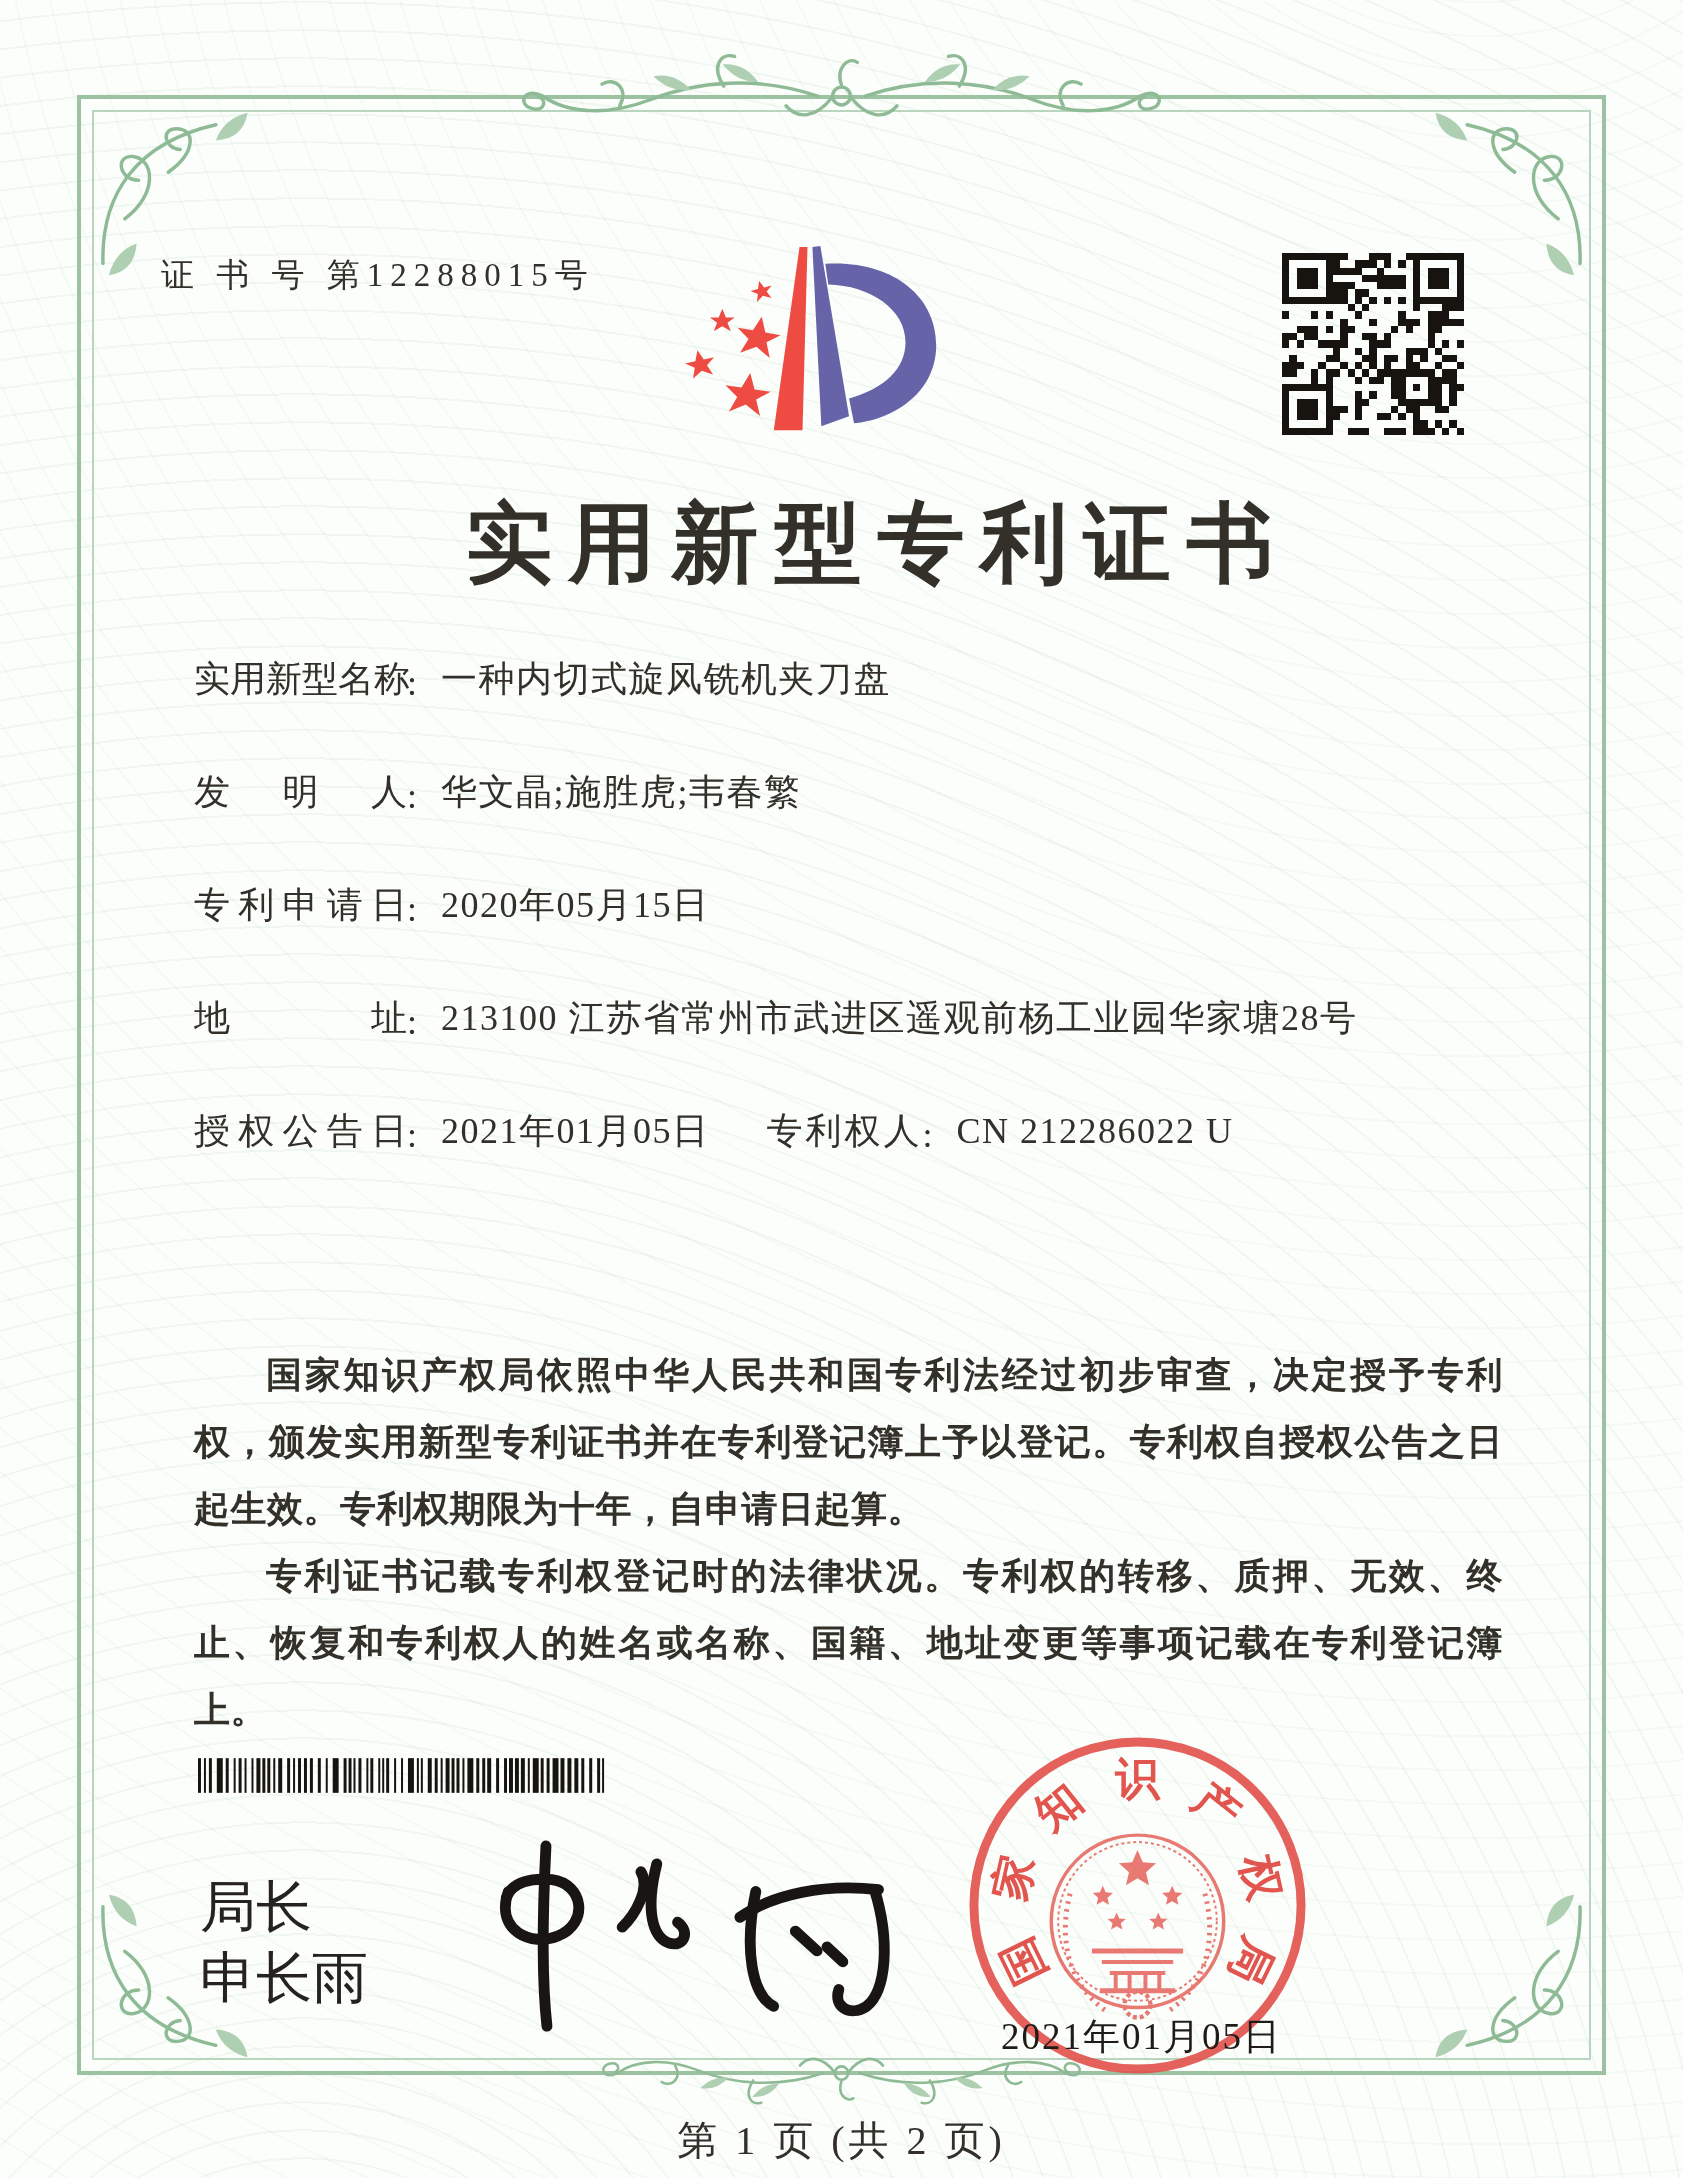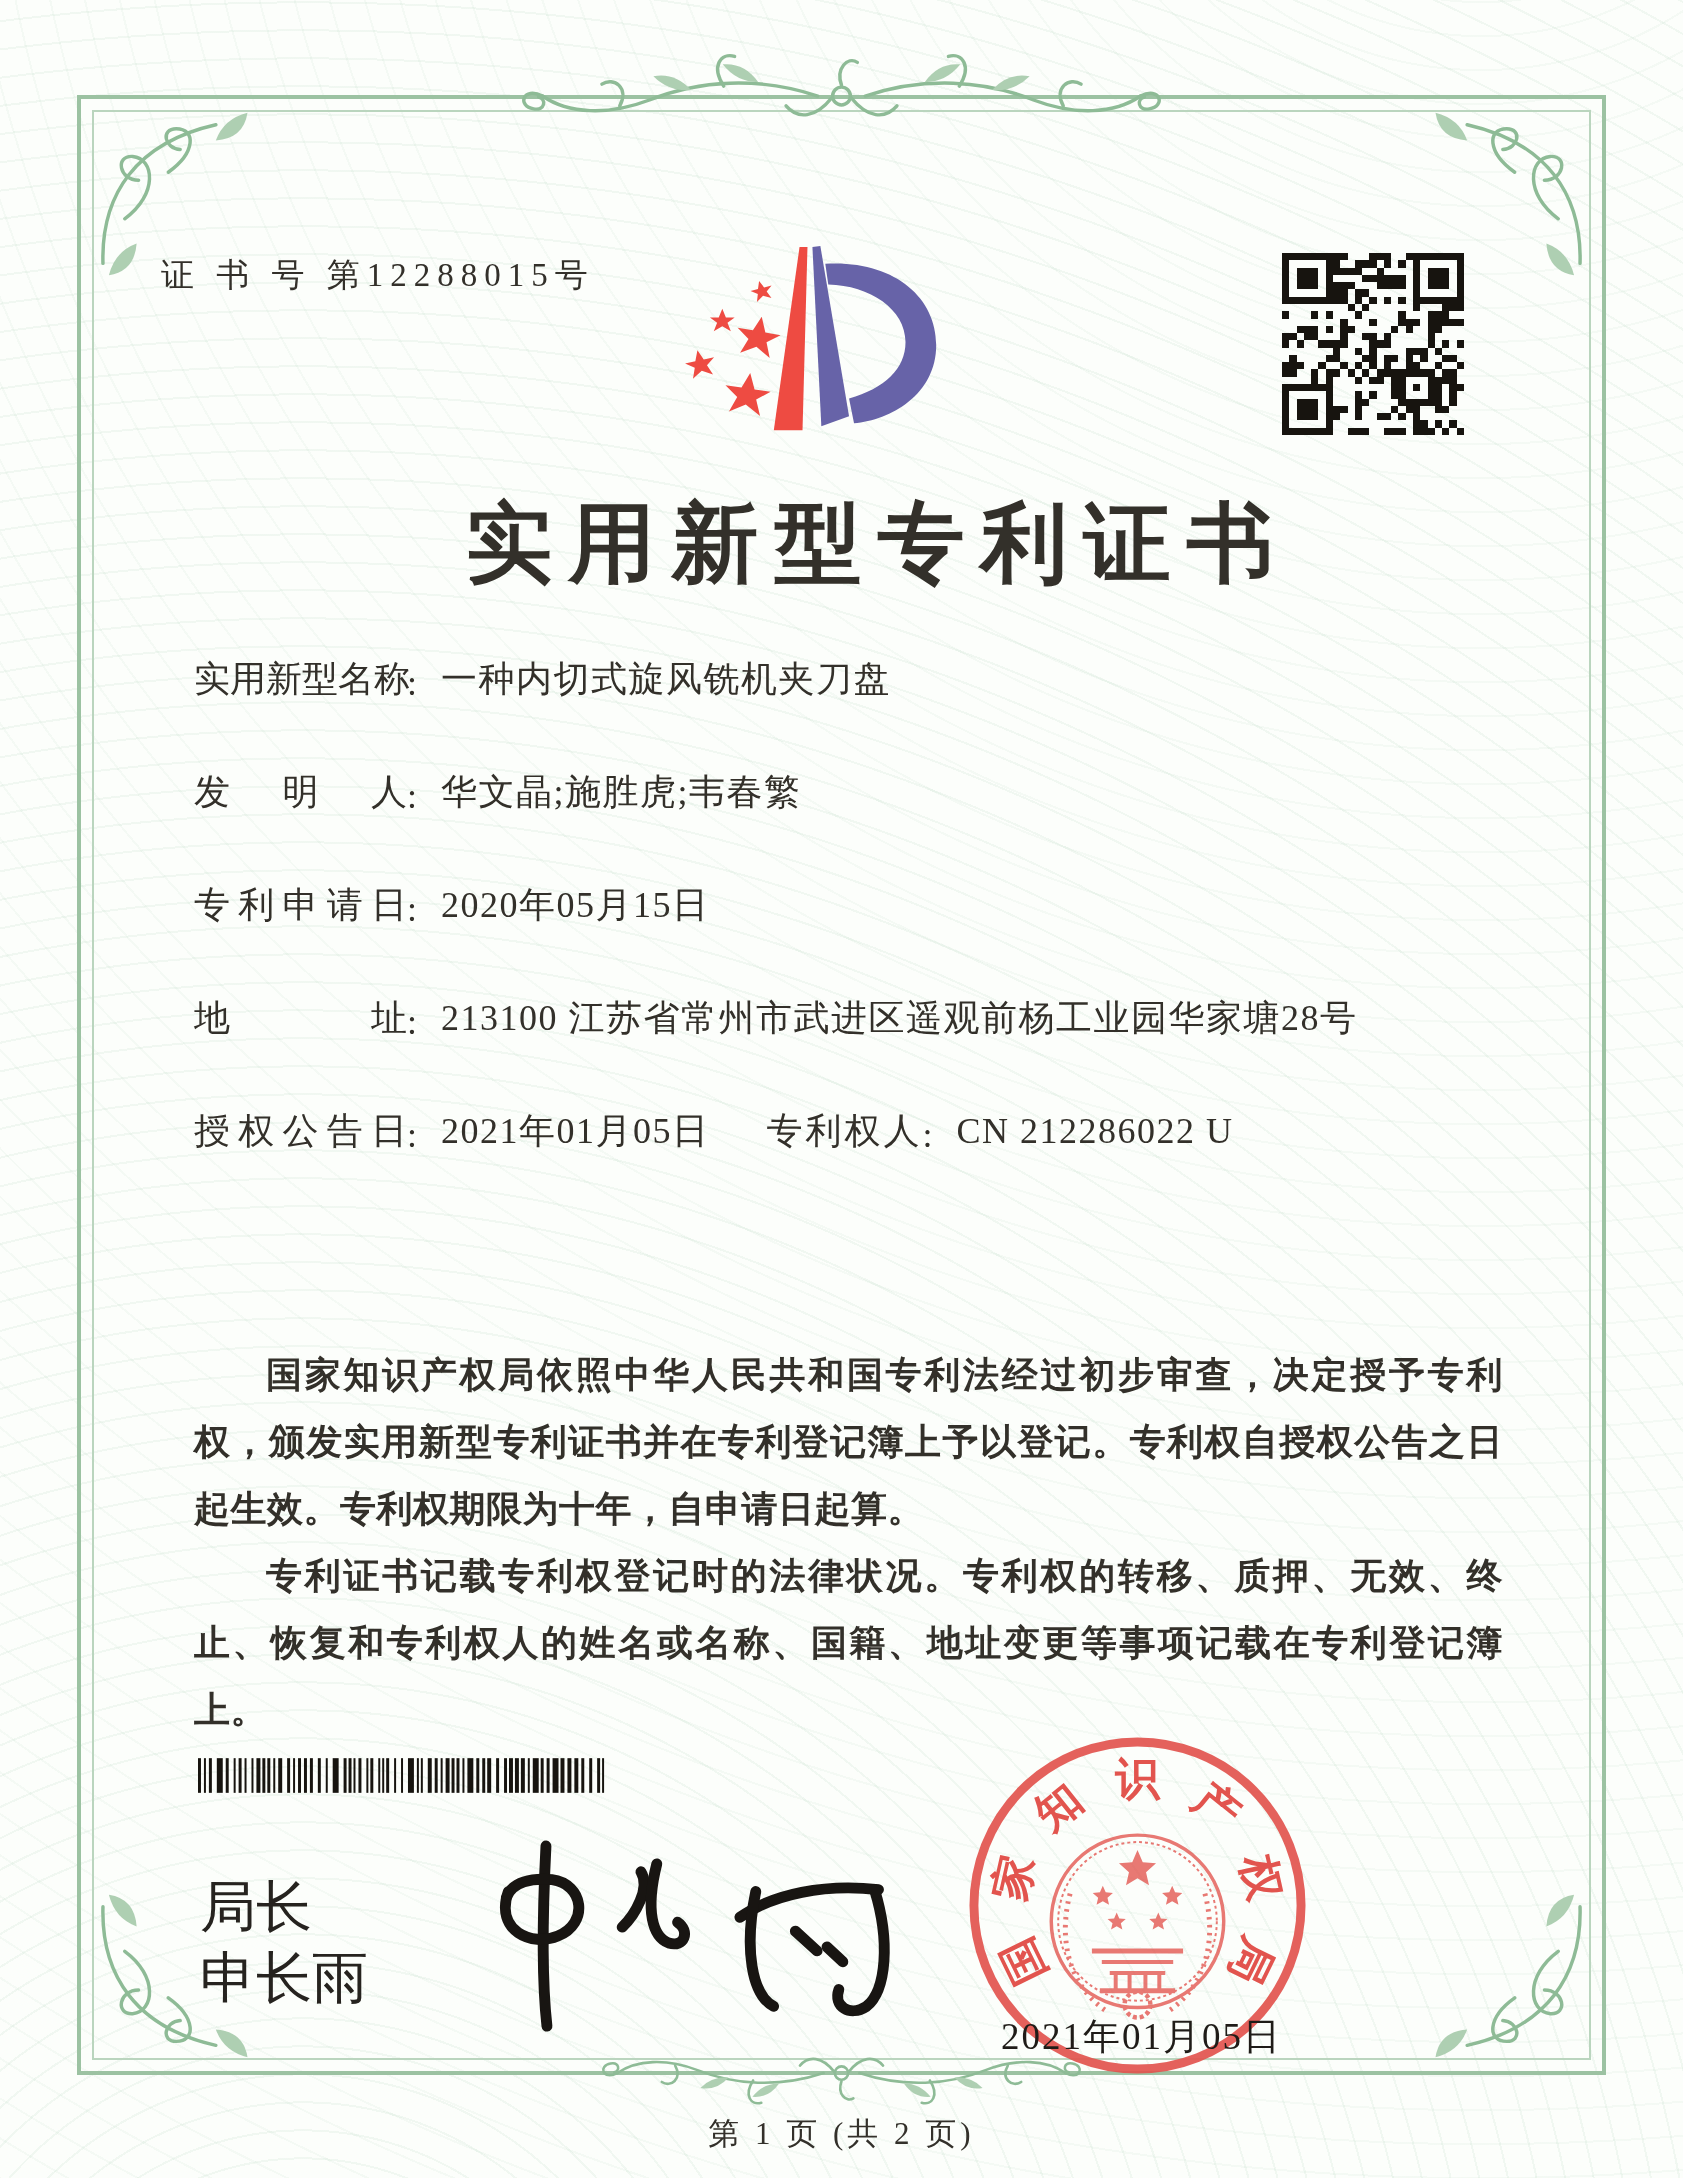--- a/index.html
+++ b/index.html
@@ -30,21 +30,21 @@
   .fvalue{letter-spacing:1.5px;}
   .fgap{display:inline-block;width:57px;}
   .body-text{position:absolute;left:194px;top:1342px;width:1309px;font-size:36px;line-height:1.86;text-align:justify;}
   .body-text p{margin:0;text-indent:2em;letter-spacing:0.5px;font-weight:bold;}
   .barcode{position:absolute;left:198px;top:1758px;}
   .signer{position:absolute;left:200px;top:1871px;font-family:"Liberation Sans","DejaVu Sans",sans-serif;font-size:56px;font-weight:500;color:#26231f;}
   .signer div{line-height:71px;}
   .signature{position:absolute;left:447px;top:1820px;}
   .seal{position:absolute;left:967px;top:1735px;}
   .seal-date{position:absolute;left:973px;top:2012px;width:337px;text-align:center;font-size:37px;letter-spacing:2px;color:#1f1c18;white-space:nowrap;}
-  .footer{position:absolute;left:0;width:100%;top:2113px;text-align:center;font-size:31px;letter-spacing:4px;}
+  .footer{position:absolute;left:0;width:100%;top:2113px;text-align:center;font-size:40px;letter-spacing:4px;}
 </style>
 </head>
 <body>
 
 <div class="page">
 
   <div class="frame-outer"></div>
   <div class="frame-inner"></div>
 
   <svg class="ornaments" width="1683" height="2178" viewBox="0 0 1700 2200">

